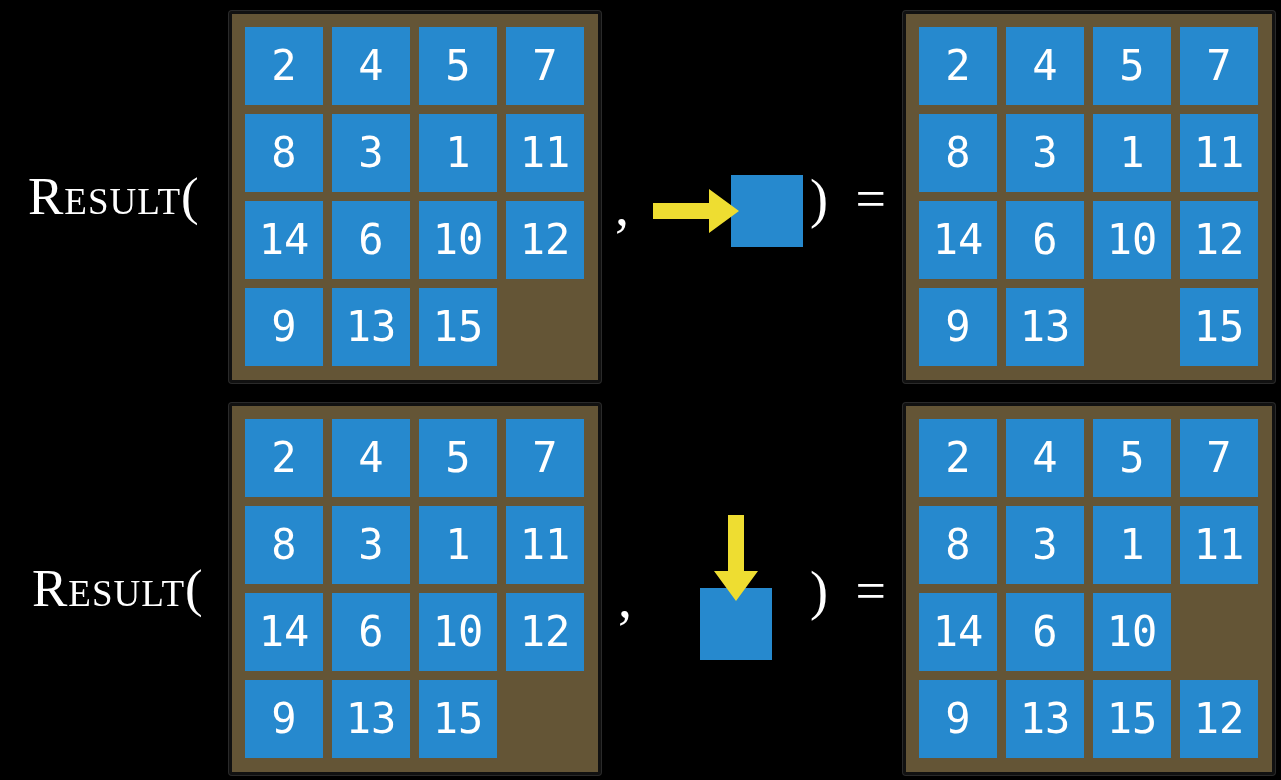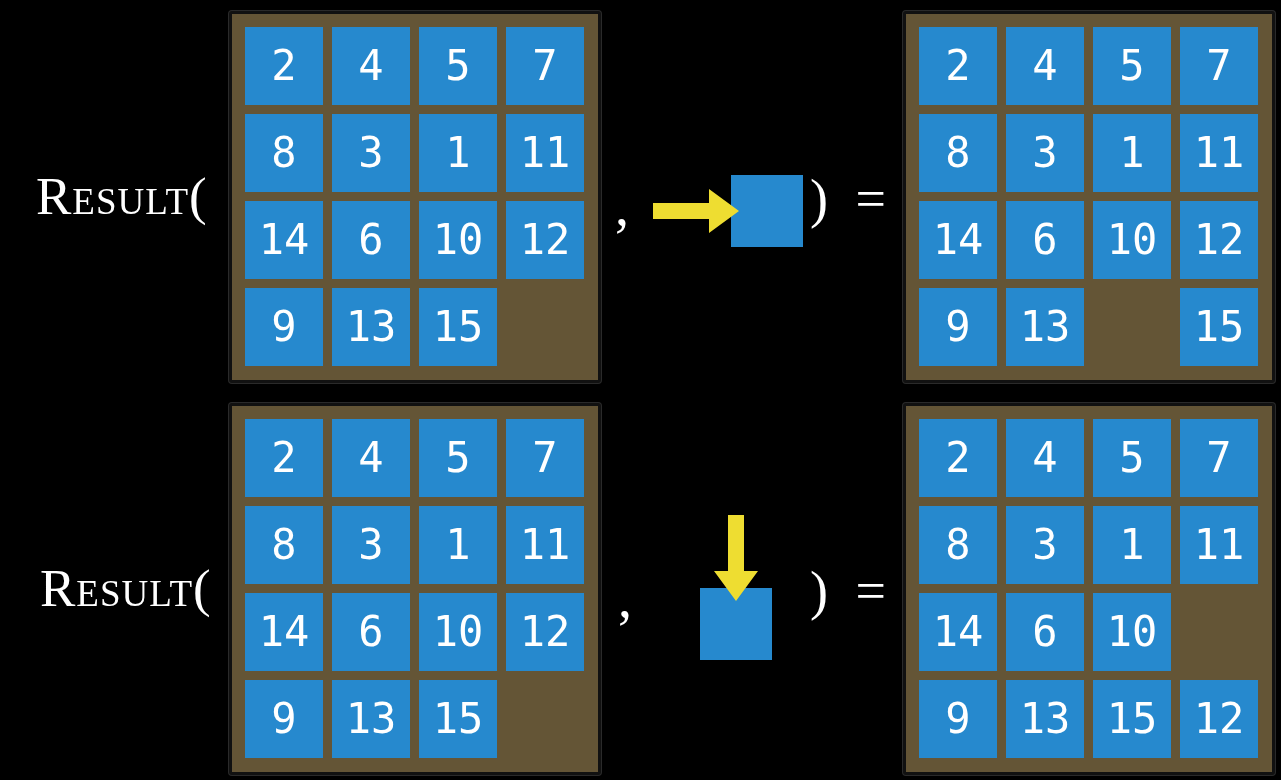--- a/index.html
+++ b/index.html
@@ -31,21 +31,21 @@
   }
   .pos-in0  { left:229px; top:11px;  }
   .pos-out0 { left:903px; top:11px;  }
   .pos-in1  { left:229px; top:403px; }
   .pos-out1 { left:903px; top:403px; }
 
   
   .func-label {
     position:absolute; color:var(--label-text,#fff);
     font-size:53px; line-height:1; white-space:nowrap;
-    font-variant:small-caps; letter-spacing:1px;margin-left:8px;
+    font-variant:small-caps; letter-spacing:1px;
   }
   .pos-label0 { left:28px; top:170px; }
   .pos-label1 { left:32px; top:562px; }
 
   
   .comma { position:absolute; color:var(--label-text,#fff); font-size:56px; line-height:1; }
   .pos-comma0 { left:615px; top:178px; }
   .pos-comma1 { left:618px; top:570px; }
   .close { position:absolute; color:var(--label-text,#fff); font-size:54px; line-height:1; letter-spacing:7px; white-space:pre; }
   .pos-close0 { left:810px; top:172px; }

